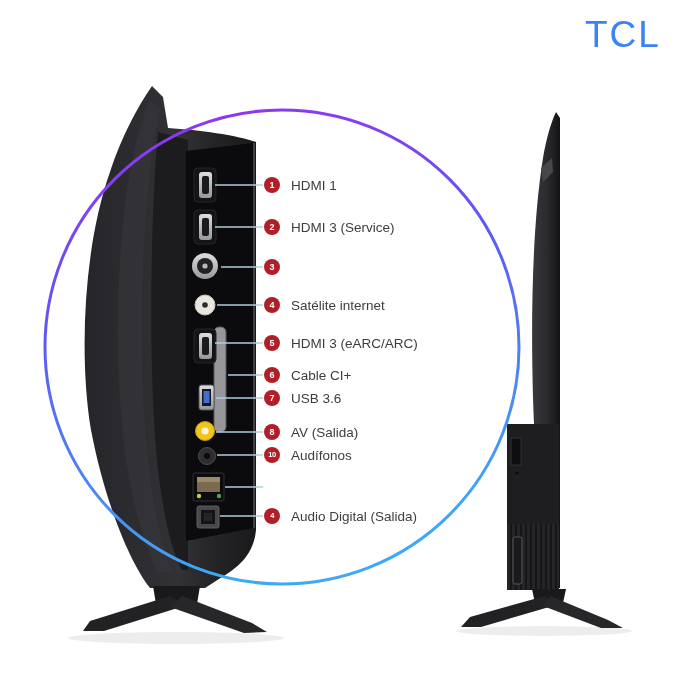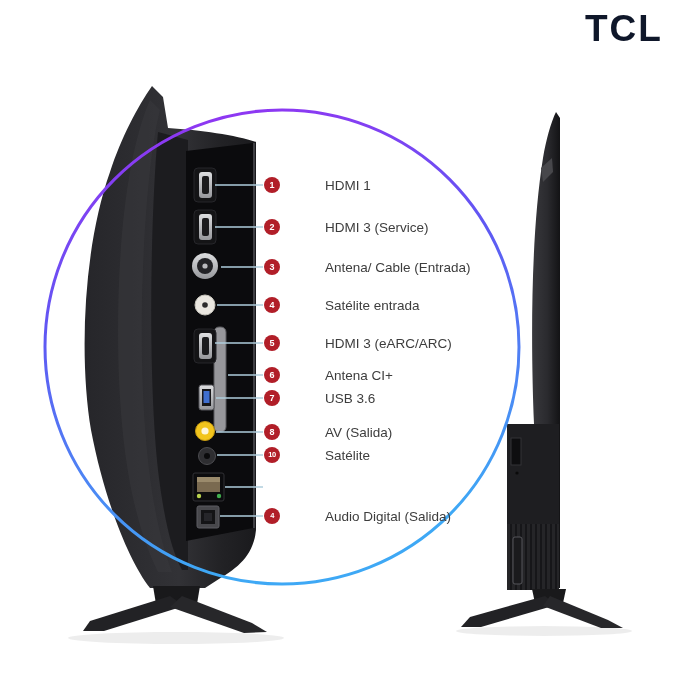--- a/index.html
+++ b/index.html
@@ -1,26 +1,26 @@
 <!DOCTYPE html>
 <html><head>
 <meta charset="utf-8">
 <style>
   html,body{margin:0;padding:0;background:#ffffff;}
   .canvas{position:relative;width:700px;height:700px;background:#ffffff;overflow:hidden;
           font-family:"Liberation Sans", sans-serif;}
   .scene{position:absolute;left:0;top:0;}
-  .brand{position:absolute;left:585px;top:10px;font-size:37px;font-weight:700;
-         letter-spacing:2px;color:#0f172a;line-height:1;}
+  .brand{position:absolute;left:585px;top:16px;font-size:37px;font-weight:400;
+         letter-spacing:2px;color:#3b82f6;line-height:1;}
   .callout{position:absolute;display:flex;align-items:center;gap:11px;}
   .badge{width:16px;height:16px;border-radius:50%;background:#B11E28;color:#fff;
          display:flex;align-items:center;justify-content:center;
          font-size:9px;font-weight:700;flex:0 0 auto;line-height:1;}
   .badge.two{font-size:7.5px;letter-spacing:-0.5px;}
-  .lbl{font-size:13.5px;color:#3d3d3d;white-space:nowrap;margin-left:34px;}
+  .lbl{font-size:13.5px;color:#3d3d3d;white-space:nowrap;}
 </style>
 </head>
 <body>
 
 <div class="canvas">
 
   <svg class="scene" width="700" height="700" viewBox="0 0 700 700">
     <defs>
       <linearGradient id="ringGrad" x1="0" y1="0" x2="0.25" y2="1">
         <stop offset="0" stop-color="#9B2EF2"></stop>
@@ -176,44 +176,43 @@
   <div class="callout" style="left:264px;top:177px">
     <span class="badge">1</span>
     <span class="lbl">HDMI 1</span>
   </div>
   <div class="callout" style="left:264px;top:219px">
     <span class="badge">2</span>
     <span class="lbl">HDMI 3 (Service)</span>
   </div>
   <div class="callout" style="left:264px;top:259px">
     <span class="badge">3</span>
-    <span class="lbl">Antena/ Cable (Entrada)</span>
   </div>
   <div class="callout" style="left:264px;top:297px">
     <span class="badge">4</span>
-    <span class="lbl">Satélite entrada</span>
+    <span class="lbl">Satélite internet</span>
   </div>
   <div class="callout" style="left:264px;top:335px">
     <span class="badge">5</span>
     <span class="lbl">HDMI 3 (eARC/ARC)</span>
   </div>
   <div class="callout" style="left:264px;top:367px">
     <span class="badge">6</span>
-    <span class="lbl">Antena CI+</span>
+    <span class="lbl">Cable CI+</span>
   </div>
   <div class="callout" style="left:264px;top:390px">
     <span class="badge">7</span>
     <span class="lbl">USB 3.6</span>
   </div>
   <div class="callout" style="left:264px;top:424px">
     <span class="badge">8</span>
     <span class="lbl">AV (Salida)</span>
   </div>
   <div class="callout" style="left:264px;top:447px">
     <span class="badge two">10</span>
-    <span class="lbl">Satélite</span>
+    <span class="lbl">Audífonos</span>
   </div>
   <div class="callout" style="left:264px;top:508px">
     <span class="badge two">4</span>
     <span class="lbl">Audio Digital (Salida)</span>
   </div>
 
 </div>
 
 </body></html>

